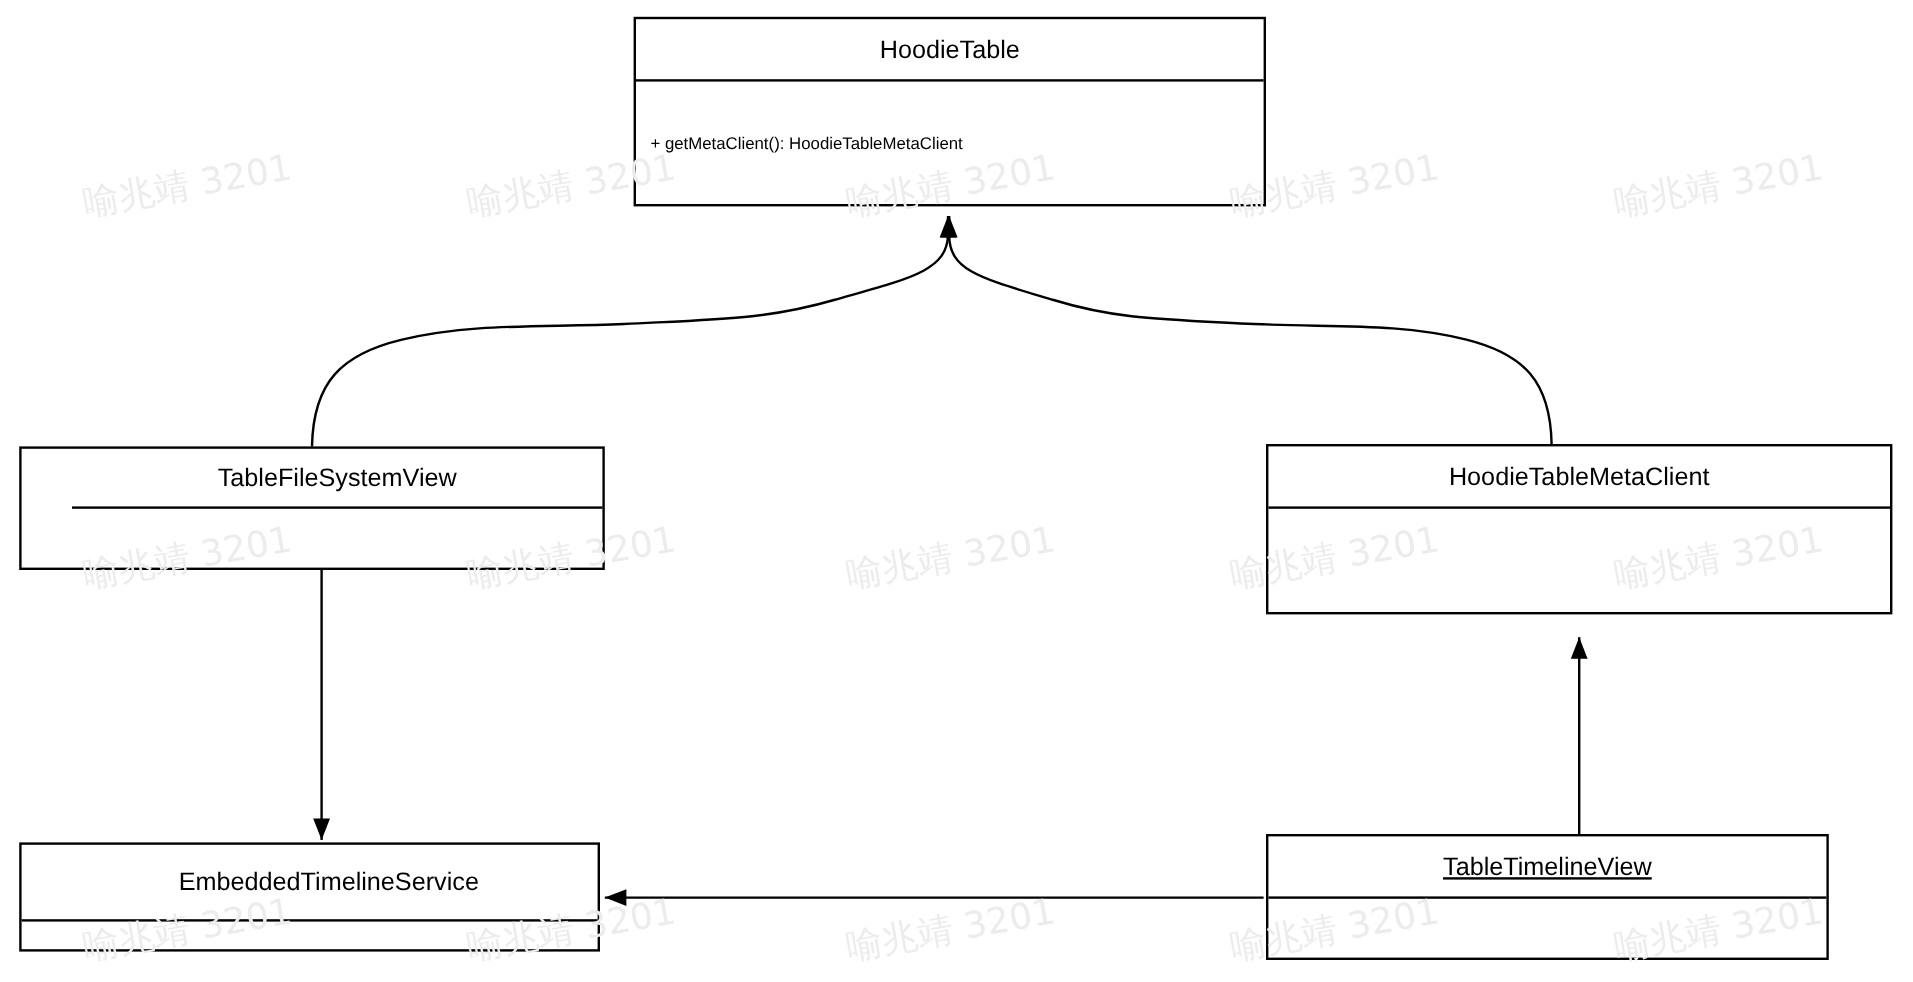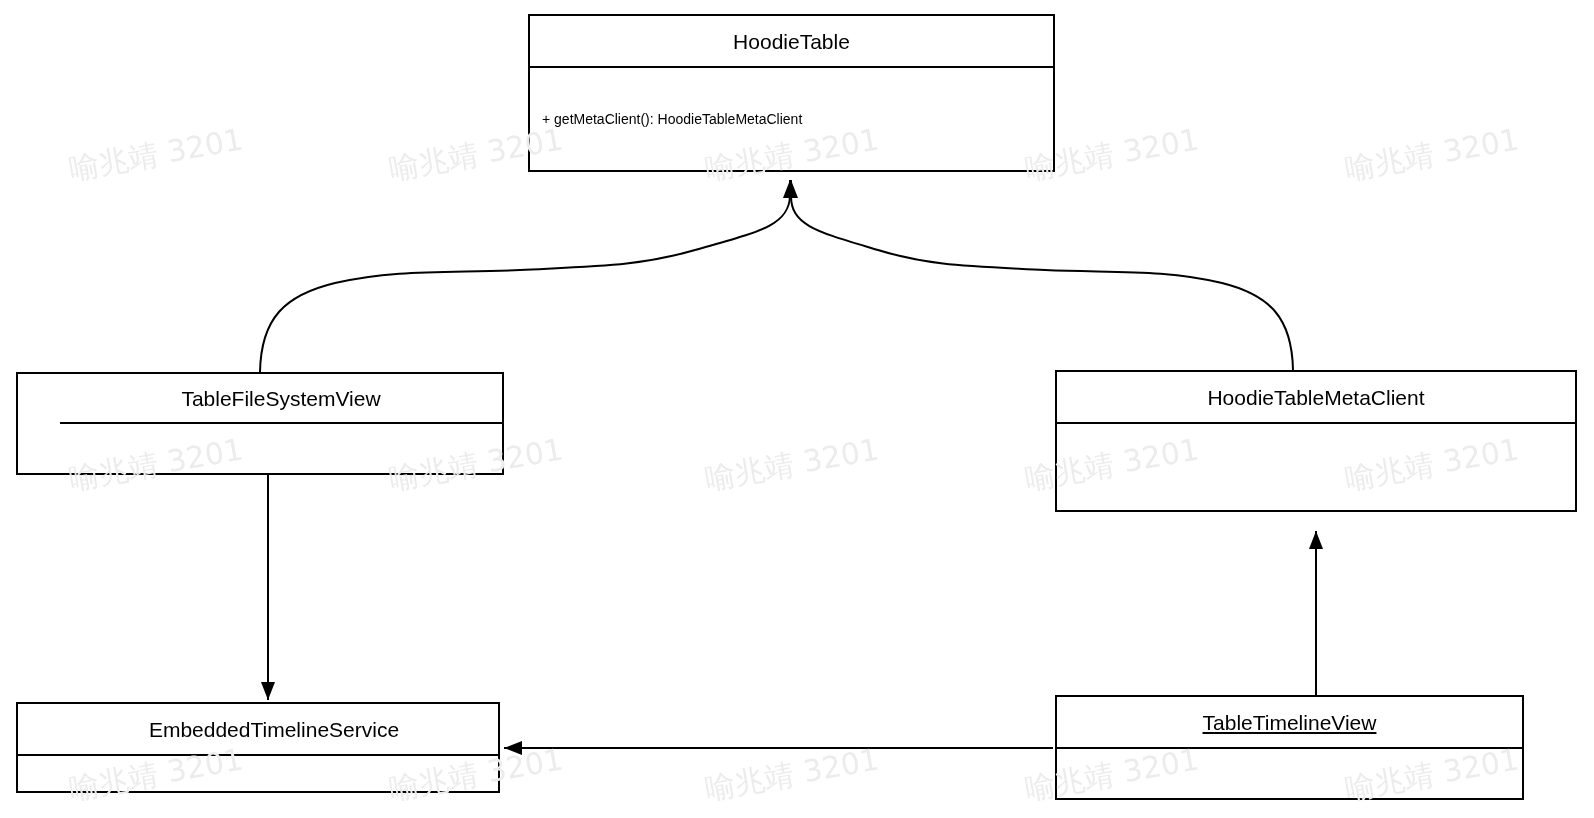--- a/index.html
+++ b/index.html
@@ -95,21 +95,21 @@
   <div class="uml-box" style="left:16px; top:372px; width:488px; height:103px;">
     <div class="uml-title" style="height:50px;margin-left:42px;">TableFileSystemView</div>
     <div class="uml-body"></div>
   </div>
 
   <div class="uml-box" style="left:1055px; top:370px; width:522px; height:142px;">
     <div class="uml-title" style="height:52px;">HoodieTableMetaClient</div>
   </div>
 
   <div class="uml-box" style="left:16px; top:702px; width:484px; height:91px;">
-    <div class="uml-title" style="height:52px;padding-left:32px;">EmbeddedTimelineService</div>
+    <div class="uml-title" style="height:64px;padding-left:32px;">EmbeddedTimelineService</div>
     <div class="uml-body"></div>
   </div>
 
   <div class="uml-box" style="left:1055px; top:695px; width:469px; height:105px;text-decoration:underline;">
     <div class="uml-title" style="height:52px;">TableTimelineView</div>
     <div class="uml-body"></div>
   </div>
 
   <div class="wm" style="left:66px;  top:150px;">喻兆靖 3201</div>
   <div class="wm" style="left:386px; top:150px;">喻兆靖 3201</div>

